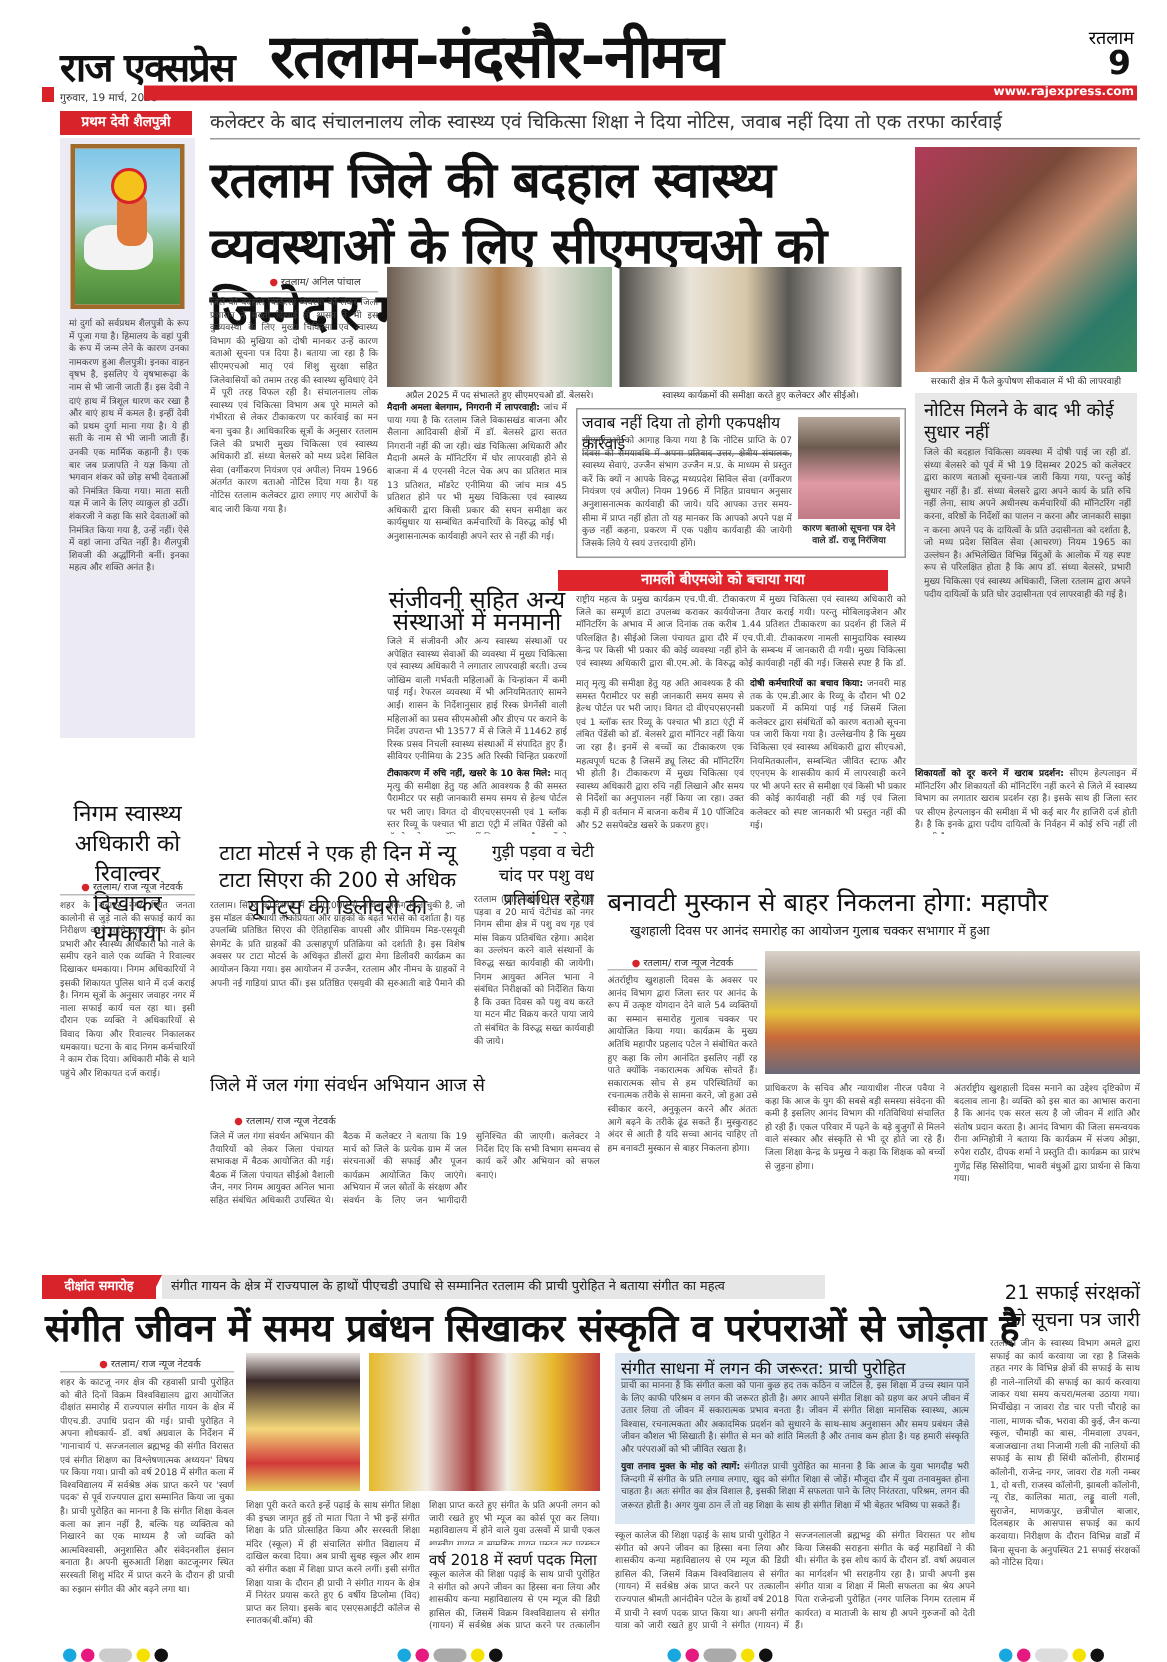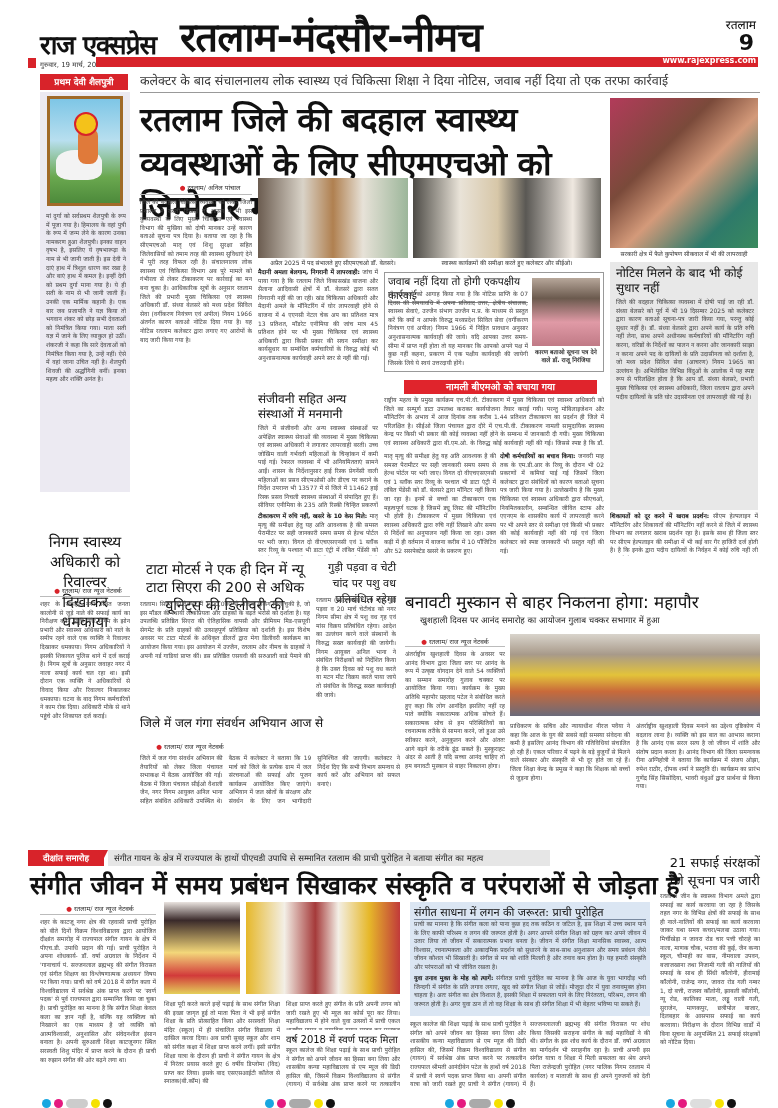--- a/index.html
+++ b/index.html
@@ -70,34 +70,34 @@
 <div class="abs caption" style="left:258px; top:259px; width:150px;">अप्रैल 2025 में पद संभालते हुए सीएमएचओ डॉ. बेलसरे।</div>
 <div class="abs photo" style="left:413px; top:178px; width:188px; height:80px; background:linear-gradient(90deg,#4d4b46 0%,#e9e3d8 25%,#d7c7a8 45%,#5a5854 60%,#efe8e0 85%,#6e6b64 100%);"></div>
 <div class="abs caption" style="left:413px; top:259px; width:188px;">स्वास्थ्य कार्यक्रमों की समीक्षा करते हुए कलेक्टर और सीईओ।</div>
 <div class="abs photo" style="left:610px; top:98px; width:148px; height:150px; background:linear-gradient(135deg,#b23b5a 0%,#7a4a3a 35%,#d49a7a 55%,#2e7a6a 80%,#3a8a5e 100%);"></div>
 <div class="abs caption" style="left:610px; top:250px; width:148px;">सरकारी क्षेत्र में फैले कुपोषण सीकवाल में भी की लापरवाही</div>
 
 <div class="abs body-text" style="left:258px; top:268px; width:120px; height:118px;">
   <b style="color:#111;">मैदानी अमला बेलगाम, निगरानी में लापरवाही:</b>
   <span>जांच में पाया गया है कि रतलाम जिले विकासखंड बाजना और सैलाना आदिवासी क्षेत्रों में डॉ. बेलसरे द्वारा सतत निगरानी नहीं की जा रही। खंड चिकित्सा अधिकारी और मैदानी अमले के मॉनिटरिंग में घोर लापरवाही होने से बाजना में 4 एएनसी नेटल चेक अप का प्रतिशत मात्र 13 प्रतिशत, मॉडरेट एनीमिया की जांच मात्र 45 प्रतिशत होने पर भी मुख्य चिकित्सा एवं स्वास्थ्य अधिकारी द्वारा किसी प्रकार की सघन समीक्षा कर कार्यसुधार या सम्बंधित कर्मचारियों के विरुद्ध कोई भी अनुशासनात्मक कार्यवाही अपने स्तर से नहीं की गई।</span>
 </div>
-<div class="abs subhead" style="left:258px; top:392px; width:120px; font-size:12px; line-height:15px; text-align:left; font-weight:normal;">संजीवनी सहित अन्य संस्थाओं में मनमानी</div>
+<div class="abs subhead" style="left:258px; top:392px; width:120px; font-size:16px; line-height:15px; text-align:center; font-weight:normal;">संजीवनी सहित अन्य संस्थाओं में मनमानी</div>
 <div class="abs body-text" style="left:258px; top:424px; width:120px; height:86px;">जिले में संजीवनी और अन्य स्वास्थ्य संस्थाओं पर अपेक्षित स्वास्थ्य सेवाओं की व्यवस्था में मुख्य चिकित्सा एवं स्वास्थ्य अधिकारी ने लगातार लापरवाही बरती। उच्च जोखिम वाली गर्भवती महिलाओं के चिन्हांकन में कमी पाई गई। रेफरल व्यवस्था में भी अनियमितताएं सामने आईं। शासन के निर्देशानुसार हाई रिस्क प्रेगनेंसी वाली महिलाओं का प्रसव सीएमओसी और डीएच पर कराने के निर्देश उपरान्त भी 13577 में से जिले में 11462 हाई रिस्क प्रसव निचली स्वास्थ्य संस्थाओं में संपादित हुए हैं। सीवियर एनीमिया के 235 अति रिस्की चिन्हित प्रकरणों में मात्र 27 प्रतिशत आईवी कार्बोज है।</div>
 
 <div class="abs" style="left:384px; top:272px; width:220px; height:100px; border:1px solid #999;"></div>
 <div class="abs subhead" style="left:388px; top:274px; width:140px; font-size:10.5px; font-weight:normal; border-bottom:1px solid #888;">जवाब नहीं दिया तो होगी एकपक्षीय कार्रवाई</div>
 <div class="abs body-text" style="left:388px; top:290px; width:140px; height:78px;">सीएमएचओ को आगाह किया गया है कि नोटिस प्राप्ति के 07 दिवस की समयावधि में अपना प्रतिवाद उत्तर, क्षेत्रीय संचालक, स्वास्थ्य सेवाएं, उज्जैन संभाग उज्जैन म.प्र. के माध्यम से प्रस्तुत करें कि क्यों न आपके विरुद्ध मध्यप्रदेश सिविल सेवा (वर्गीकरण नियंत्रण एवं अपील) नियम 1966 में निहित प्रावधान अनुसार अनुशासनात्मक कार्यवाही की जाये। यदि आपका उत्तर समय-सीमा में प्राप्त नहीं होता तो यह मानकर कि आपको अपने पक्ष में कुछ नहीं कहना, प्रकरण में एक पक्षीय कार्यवाही की जायेगी जिसके लिये ये स्वयं उत्तरदायी होंगे।</div>
 <div class="abs photo" style="left:532px; top:278px; width:68px; height:68px; background:linear-gradient(180deg,#b7a79a 0%,#6b5a4e 30%,#e09aa6 65%,#c07a86 100%);"></div>
 <div class="abs caption" style="left:530px; top:348px; width:72px; font-weight:bold;">कारण बताओ सूचना पत्र देने वाले डॉ. राजू निरंजिया</div>
 
 <div class="abs boxgrey" style="left:610px; top:262px; width:148px; height:248px;"></div>
 <div class="abs subhead" style="left:616px; top:266px; width:138px; font-size:12px; line-height:15px; font-weight:normal;">नोटिस मिलने के बाद भी कोई सुधार नहीं</div>
 <div class="abs body-text" style="left:616px; top:298px; width:138px; height:208px;">जिले की बदहाल चिकित्सा व्यवस्था में दोषी पाई जा रही डॉ. संध्या बेलसरे को पूर्व में भी 19 दिसम्बर 2025 को कलेक्टर द्वारा कारण बताओ सूचना-पत्र जारी किया गया, परन्तु कोई सुधार नहीं है। डॉ. संध्या बेलसरे द्वारा अपने कार्य के प्रति रुचि नहीं लेना, साथ अपने अधीनस्थ कर्मचारियों की मॉनिटरिंग नहीं करना, वरिष्ठों के निर्देशों का पालन न करना और जानकारी साझा न करना अपने पद के दायित्वों के प्रति उदासीनता को दर्शाता है, जो मध्य प्रदेश सिविल सेवा (आचरण) नियम 1965 का उल्लंघन है। अभिलेखित विभिन्न बिंदुओं के आलोक में यह स्पष्ट रूप से परिलक्षित होता है कि आप डॉ. संध्या बेलसरे, प्रभारी मुख्य चिकित्सा एवं स्वास्थ्य अधिकारी, जिला रतलाम द्वारा अपने पदीय दायित्वों के प्रति घोर उदासीनता एवं लापरवाही की गई है।</div>
 
-<div class="abs redhead" style="left:404px; top:380px; width:193px; height:14px; font-size:9.5px; line-height:14px;">नामली बीएमओ को बचाया गया</div>
+<div class="abs redhead" style="left:372px; top:380px; width:220px; height:14px; font-size:9.5px; line-height:14px;">नामली बीएमओ को बचाया गया</div>
 <div class="abs body-text" style="left:384px; top:396px; width:220px; height:52px;">राष्ट्रीय महत्व के प्रमुख कार्यक्रम एच.पी.वी. टीकाकरण में मुख्य चिकित्सा एवं स्वास्थ्य अधिकारी को जिले का सम्पूर्ण डाटा उपलब्ध कराकर कार्ययोजना तैयार कराई गयी। परन्तु मोबिलाइजेशन और मॉनिटरिंग के अभाव में आज दिनांक तक करीब 1.44 प्रतिशत टीकाकरण का प्रदर्शन ही जिले में परिलक्षित है। सीईओ जिला पंचायत द्वारा दौरे में एच.पी.वी. टीकाकरण नामली सामुदायिक स्वास्थ्य केन्द्र पर किसी भी प्रकार की कोई व्यवस्था नहीं होने के सम्बन्ध में जानकारी दी गयी। मुख्य चिकित्सा एवं स्वास्थ्य अधिकारी द्वारा बी.एम.ओ. के विरुद्ध कोई कार्यवाही नहीं की गई। जिससे स्पष्ट है कि डॉ. बेलसरे की स्वास्थ्य सेवाओं को अमीने स्तर तक उतारने में कोई रुचि नहीं है।</div>
 
 <div class="abs body-text" style="left:258px; top:512px; width:120px; height:44px;">
   <b style="color:#111;">टीकाकरण में रुचि नहीं, खसरे के 10 केस मिले:</b>
   <span>मातृ मृत्यु की समीक्षा हेतु यह अति आवश्यक है की समस्त पैरामीटर पर सही जानकारी समय समय से हेल्थ पोर्टल पर भरी जाए। विगत दो वीएचएसएनसी एवं 1 ब्लॉक स्तर रिव्यू के पश्चात भी डाटा एंट्री में लंबित पेंडेंसी को डॉ. बेलसरे द्वारा मॉनिटर नहीं किया जा रहा है। इनमें से बच्चों का टीकाकरण एक महत्वपूर्ण घटक है जिसमें ड्यू लिस्ट की मॉनिटरिंग भी होती है। टीकाकरण में मुख्य चिकित्सा एवं स्वास्थ्य अधिकारी द्वारा रुचि नहीं लिखाने और समय से निर्देशों का अनुपालन नहीं किया जा रहा। उक्त कड़ी में ही वर्तमान में बाजना करीब में 10 पॉजिटिव और 52 ससपेक्टेड खसरे के प्रकरण हुए।</span>
 </div>
 <div class="abs body-text" style="left:384px; top:452px; width:112px; height:104px;">मातृ मृत्यु की समीक्षा हेतु यह अति आवश्यक है की समस्त पैरामीटर पर सही जानकारी समय समय से हेल्थ पोर्टल पर भरी जाए। विगत दो वीएचएसएनसी एवं 1 ब्लॉक स्तर रिव्यू के पश्चात भी डाटा एंट्री में लंबित पेंडेंसी को डॉ. बेलसरे द्वारा मॉनिटर नहीं किया जा रहा है। इनमें से बच्चों का टीकाकरण एक महत्वपूर्ण घटक है जिसमें ड्यू लिस्ट की मॉनिटरिंग भी होती है। टीकाकरण में मुख्य चिकित्सा एवं स्वास्थ्य अधिकारी द्वारा रुचि नहीं लिखाने और समय से निर्देशों का अनुपालन नहीं किया जा रहा। उक्त कड़ी में ही वर्तमान में बाजना करीब में 10 पॉजिटिव और 52 ससपेक्टेड खसरे के प्रकरण हुए।</div>
 <div class="abs body-text" style="left:500px; top:452px; width:104px; height:104px;">
   <b style="color:#111;">दोषी कर्मचारियों का बचाव किया:</b>
   <span>जनवरी माह तक के एम.डी.आर के रिव्यू के दौरान भी 02 प्रकरणों में कमियां पाई गई जिसमें जिला कलेक्टर द्वारा संबंधितों को कारण बताओ सूचना पत्र जारी किया गया है। उल्लेखनीय है कि मुख्य चिकित्सा एवं स्वास्थ्य अधिकारी द्वारा सीएचओ, नियमितकालीन, सम्बन्धित जीवित स्टाफ और एएनएम के शासकीय कार्य में लापरवाही करने पर भी अपने स्तर से समीक्षा एवं किसी भी प्रकार की कोई कार्यवाही नहीं की गई एवं जिला कलेक्टर को स्पष्ट जानकारी भी प्रस्तुत नहीं की गई।</span>

